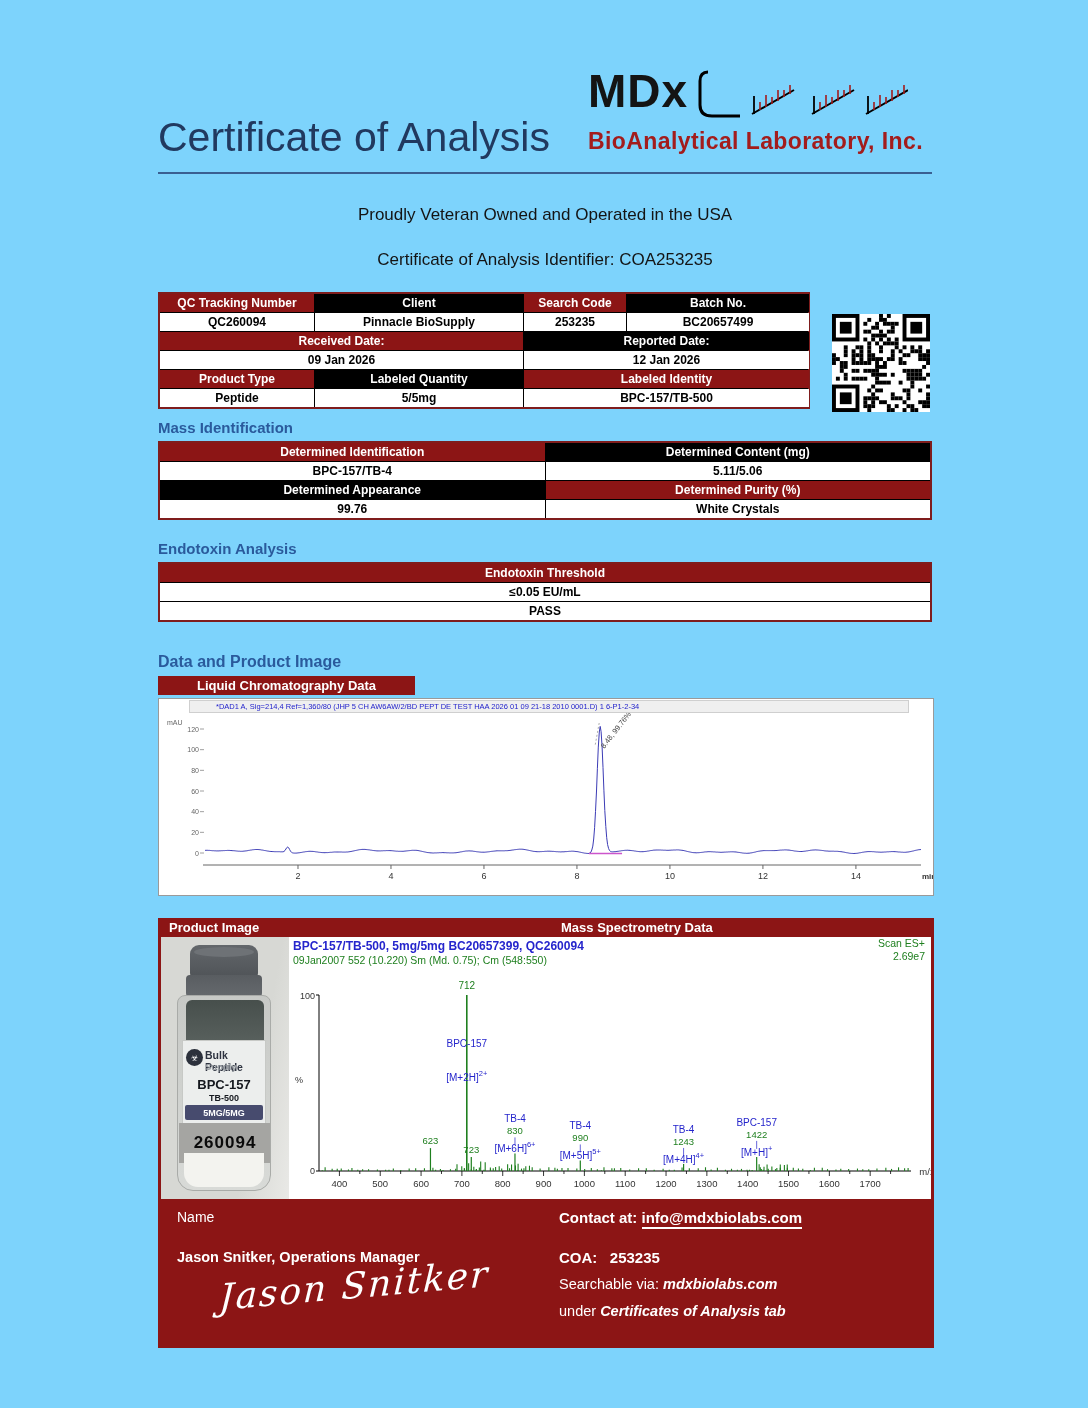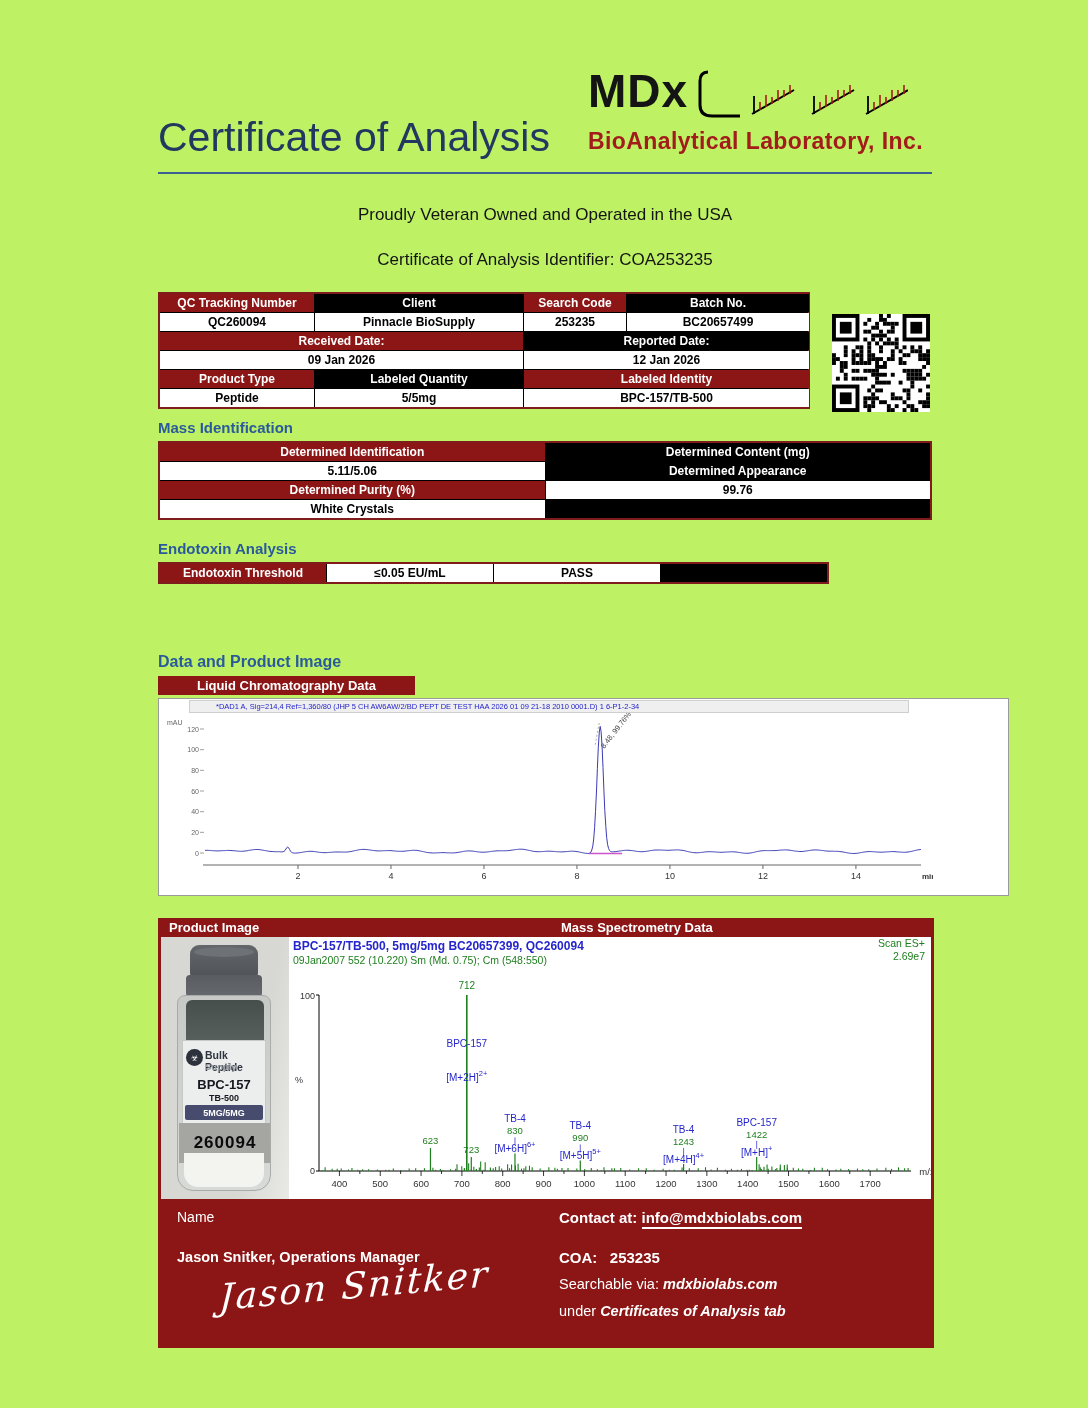--- a/index.html
+++ b/index.html
@@ -1,45 +1,45 @@
 <!DOCTYPE html>
 <html><head>
 <meta charset="utf-8">
 <style>
   * { margin:0; padding:0; box-sizing:border-box; }
   body { background:#fff; font-family:"Liberation Sans", sans-serif; }
-  .page { position:relative; width:1088px; height:1408px; background:#bef264; overflow:hidden; }
+  .page { position:relative; width:1088px; height:1408px; background:#7dd3fc; overflow:hidden; }
 
   
   .mdx-row { position:absolute; left:588px; top:68px; display:flex; align-items:flex-start; }
   .mdx-text { font-size:46px; font-weight:600; color:#141414; letter-spacing:1px; line-height:1; }
   .title { position:absolute; left:158px; top:114px; font-size:41px; font-weight:400; color:#21395F; }
   .brand-name { position:absolute; left:588px; top:128px; font-size:23px; font-weight:700; color:#A31C1C; letter-spacing:0.4px; }
   .rule { position:absolute; left:158px; top:172px; width:774px; height:2px; background:#3A5F91; }
 
   .tagline { position:absolute; left:158px; top:205px; width:774px; text-align:center; font-size:17px; color:#141414; }
   .identifier { position:absolute; left:158px; top:250px; width:774px; text-align:center; font-size:17px; color:#141414; }
 
   
   .grid-table { position:absolute; border:2px solid #7f1d1d; background:#000; display:grid; grid-gap:1px; }
   .cell { background:#fff; display:flex; align-items:center; justify-content:center; font-size:12px; font-weight:700; color:#000; text-align:center; line-height:1; }
   .cell.hdr-red { background:#8C1515; color:#fff; }
   .cell.hdr-black { background:#000; color:#fff; }
 
   #info-table { left:158px; top:292px; width:652px; grid-template-columns:154px 208px 102px 182px; grid-auto-rows:18px; }
   #mass-table { left:158px; top:441px; width:774px; grid-template-columns:1fr 1fr; grid-auto-rows:18px; }
-  #endo-table { left:158px; top:562px; width:671px; grid-template-columns:1fr 1fr 1fr 1fr; grid-auto-rows:18px; }
+  #endo-table { left:158px; top:562px; width:774px; grid-template-columns:1fr; grid-auto-rows:18px; }
 
   .qr { position:absolute; left:832px; top:314px; width:98px; height:98px; background:#fff; }
 
   .section-head { position:absolute; font-size:15px; font-weight:700; color:#2A5A9C; }
 
   
   .lc-banner { position:absolute; left:158px; top:676px; width:257px; height:19px; background:#8C1515; color:#fff; font-size:13px; font-weight:700; display:flex; align-items:center; justify-content:center; }
-  .lc-box { position:absolute; left:158px; top:698px; width:851px; height:198px; border:1px solid #9a9a9a; background:#fff; }
+  .lc-box { position:absolute; left:158px; top:698px; width:776px; height:198px; border:1px solid #9a9a9a; background:#fff; }
   .lc-instr { position:absolute; left:30px; top:1px; width:720px; height:13px; background:#EFEFEF; border:1px solid #cfcfcf; font-size:7.5px; color:#2222CC; line-height:12px; padding-left:26px; white-space:nowrap; overflow:hidden; }
   .lc-svg { position:absolute; left:0; top:14px; }
 
   
   .bottom-block { position:absolute; left:158px; top:918px; width:776px; border:3px solid #8C1515; border-top:none; }
   .bottom-banner { height:19px; background:#8C1515; color:#fff; font-size:13px; font-weight:700; position:relative; }
   .bottom-banner .left-label { position:absolute; left:8px; top:2px; }
   .bottom-banner .right-label { position:absolute; left:400px; top:2px; }
   .bottom-content { display:flex; height:262px; background:#fff; }
   .photo { width:128px; position:relative; background:linear-gradient(100deg,#D7D8D4 70%, #E9E9E6 100%); }
@@ -344,20 +344,21 @@
         <rect x="78.4" y="7.84" width="11.76" height="11.76" fill="#000"></rect>
         <rect x="0" y="70.56" width="27.439999999999998" height="27.439999999999998" fill="#000"></rect>
         <rect x="3.92" y="74.48" width="19.6" height="19.6" fill="#fff"></rect>
         <rect x="7.84" y="78.4" width="11.76" height="11.76" fill="#000"></rect>
       </svg></div>
 
   <div class="section-head" style="left:158px; top:419px;">Mass Identification</div>
   <div class="grid-table" id="mass-table">
     <div class="cell hdr-red">Determined Identification</div>
     <div class="cell hdr-black">Determined Content (mg)</div>
+    <div class="cell">BPC-157/TB-4</div>
     <div class="cell">5.11/5.06</div>
     <div class="cell hdr-black">Determined Appearance</div>
     <div class="cell hdr-red">Determined Purity (%)</div>
     <div class="cell">99.76</div>
     <div class="cell">White Crystals</div>
   </div>
 
   <div class="section-head" style="left:158px; top:540px;">Endotoxin Analysis</div>
   <div class="grid-table" id="endo-table">
     <div class="cell hdr-red">Endotoxin Threshold</div>

